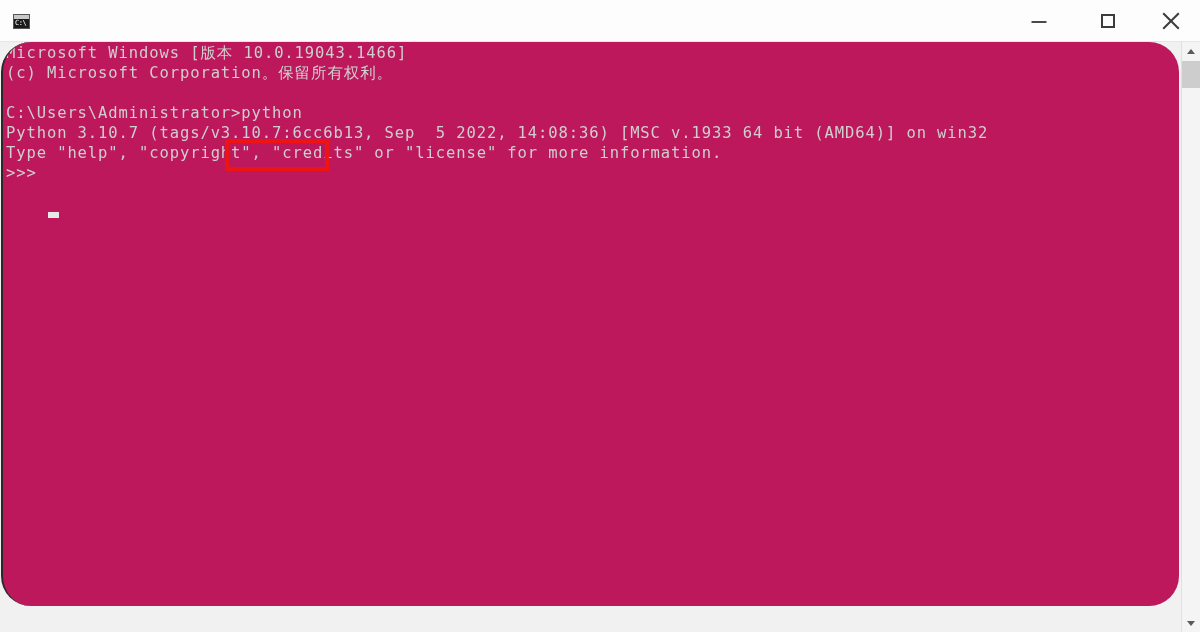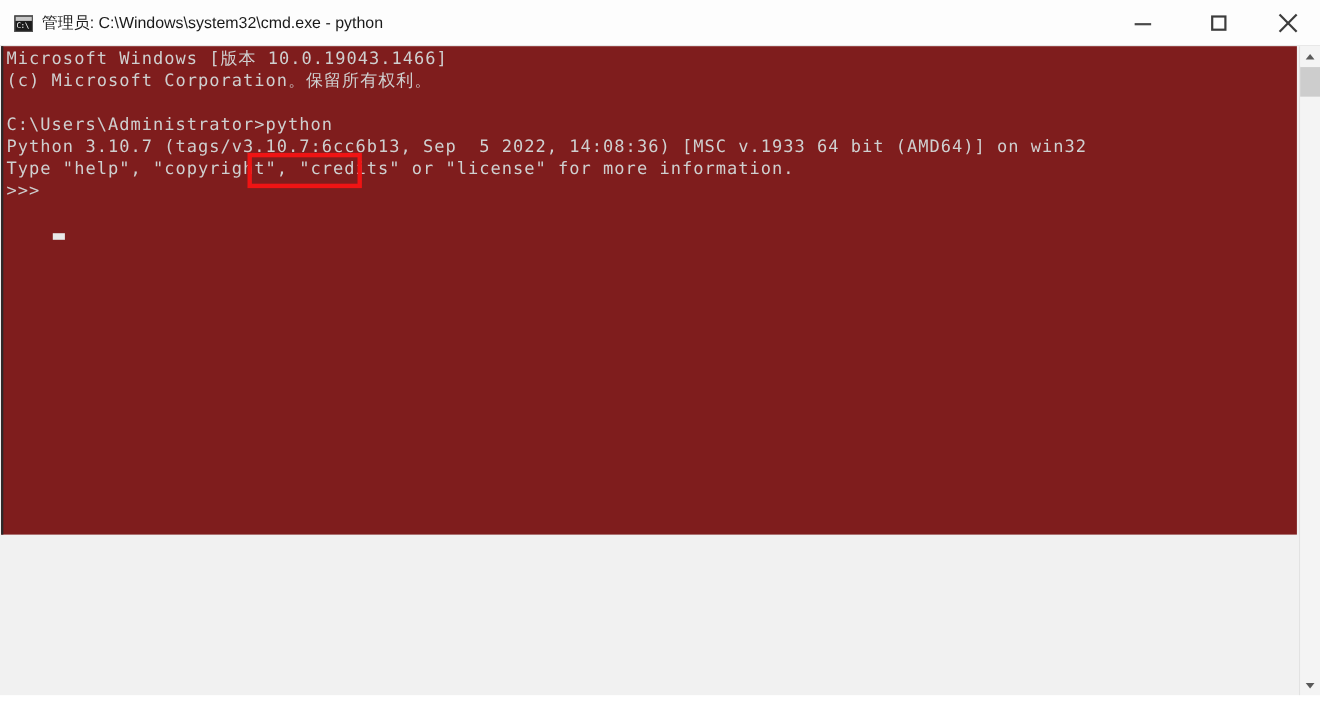--- a/index.html
+++ b/index.html
@@ -133,25 +133,26 @@
     top: 42px;
     width: 1200px;
     height: 598px;
     background: #f1f1f1;
   }
   #console {
     position: absolute;
     left: 1px;
     top: 0px;
     width: 1178px;
-    height: 444px;
-    background: #7f1d1d;
+    height: 564px;
+    background: #be185d;
     border-left: 2px solid #2a2a2a;
     box-sizing: border-box;
     overflow: hidden;
+    border-radius: 30px;
   }
   #console-text {
     position: absolute;
     left: 3px;
     top: 1px;
     margin: 0;
     font-family: "DejaVu Sans Mono", monospace;
     font-size: 15.5px;
     line-height: 20px;
     color: #cfcfcf;
@@ -243,21 +244,20 @@
 </head>
 <body>
 
 <div id="window">
 
   <div id="titlebar">
     <div id="app-icon">
       <div class="bar"></div>
       <div class="txt">C:\</div>
     </div>
-    <div id="title-text">管理员: C:\Windows\system32\cmd.exe - python</div>
 
     <button class="winbtn" id="btn-min">
       <span class="glyph"></span>
     </button>
     <button class="winbtn" id="btn-max">
       <span class="glyph"></span>
     </button>
     <button class="winbtn" id="btn-close">
       <span class="glyph"></span>
     </button>

